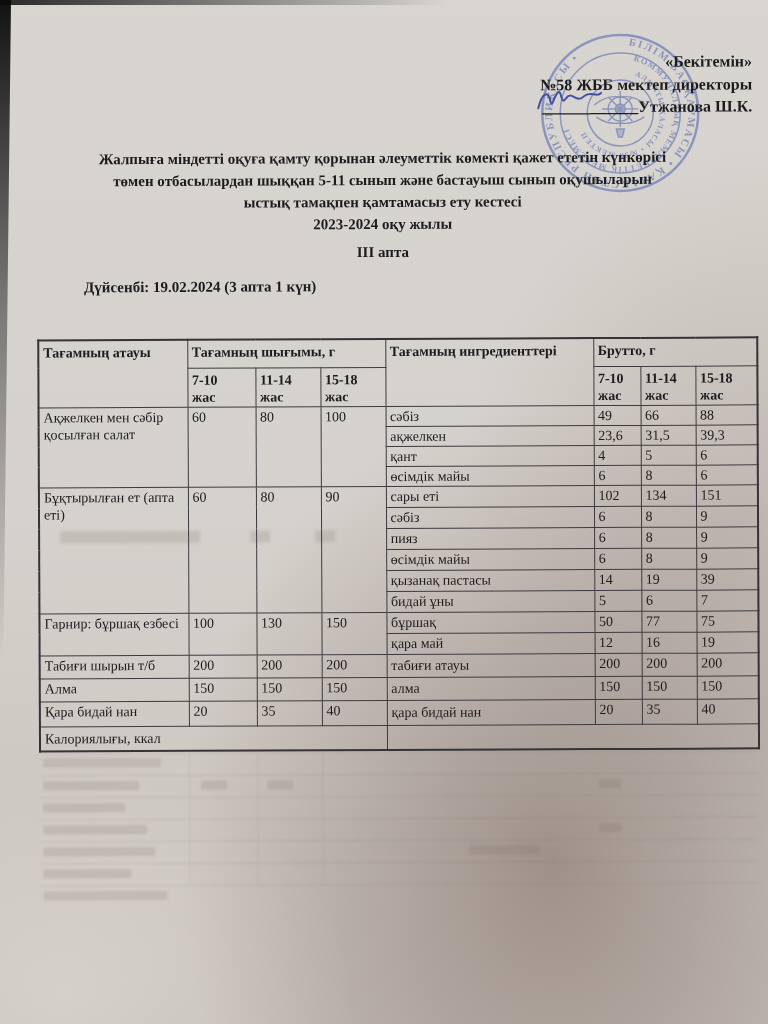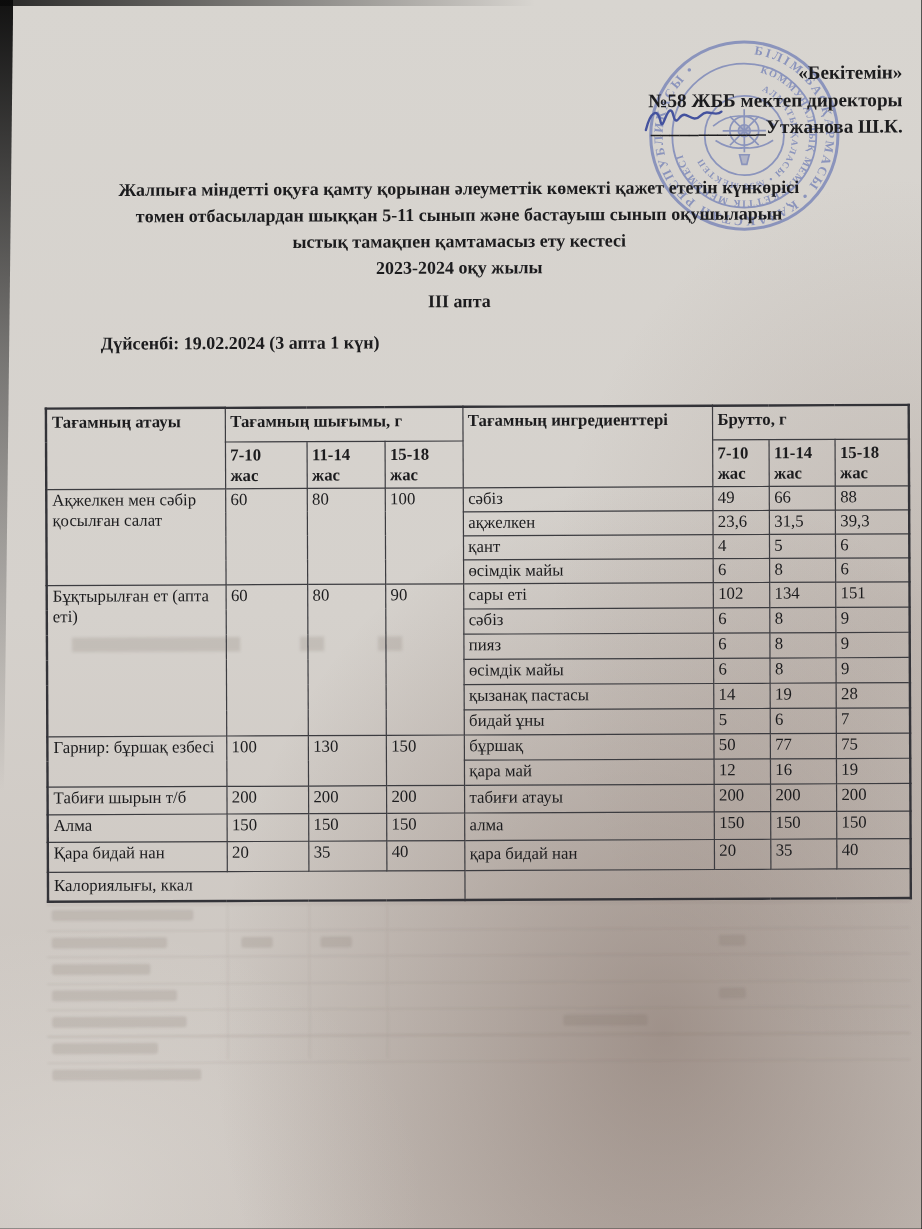--- a/index.html
+++ b/index.html
@@ -213,21 +213,21 @@
           <tr style="height: 21px;">
             <td class="ing">өсімдік майы</td>
             <td class="num">6</td>
             <td class="num">8</td>
             <td class="num">9</td>
           </tr>
           <tr style="height: 21px;">
             <td class="ing">қызанақ пастасы</td>
             <td class="num">14</td>
             <td class="num">19</td>
-            <td class="num">28</td>
+            <td class="num">39</td>
           </tr>
           <tr style="height: 21px;">
             <td class="ing">бидай ұны</td>
             <td class="num">5</td>
             <td class="num">6</td>
             <td class="num">7</td>
           </tr>
           <tr style="height: 21px;">
             <td class="dish" rowspan="2">Гарнир: бұршақ езбесі</td>
             <td class="num" rowspan="2">100</td>

